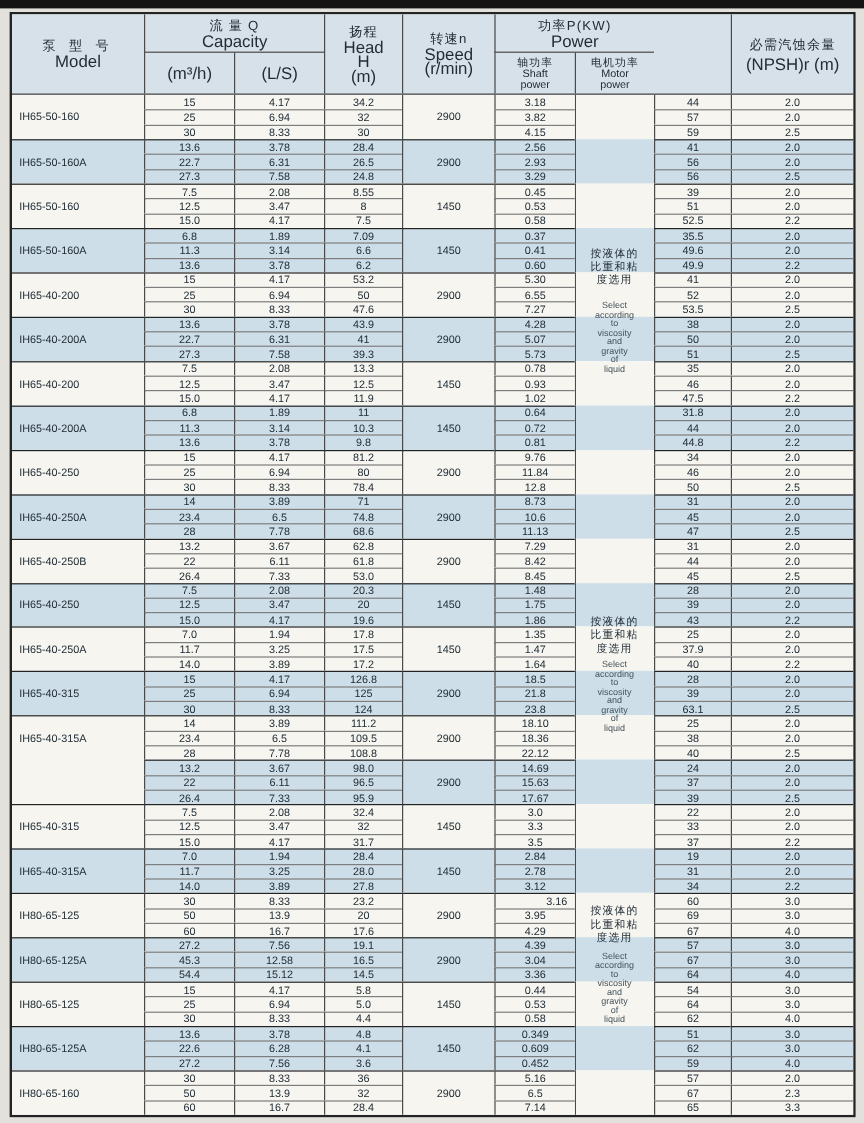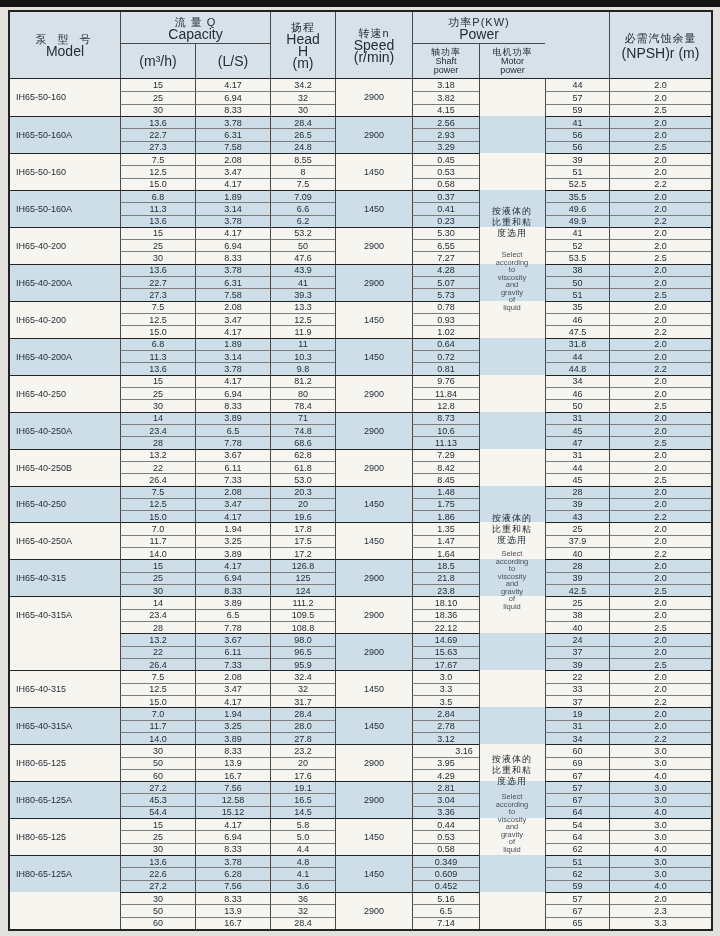--- a/index.html
+++ b/index.html
@@ -225,21 +225,21 @@
         <div class="c gtop shade" style="grid-area: 10 / 9 / span 1;">2.0</div>
         <div class="c sub shade" style="grid-area: 11 / 2 / span 1;">11.3</div>
         <div class="c sub shade" style="grid-area: 11 / 3 / span 1;">3.14</div>
         <div class="c sub shade" style="grid-area: 11 / 4 / span 1;">6.6</div>
         <div class="c sub shade" style="grid-area: 11 / 6 / span 1;">0.41</div>
         <div class="c sub shade" style="grid-area: 11 / 8 / span 1;">49.6</div>
         <div class="c sub shade" style="grid-area: 11 / 9 / span 1;">2.0</div>
         <div class="c sub shade" style="grid-area: 12 / 2 / span 1;">13.6</div>
         <div class="c sub shade" style="grid-area: 12 / 3 / span 1;">3.78</div>
         <div class="c sub shade" style="grid-area: 12 / 4 / span 1;">6.2</div>
-        <div class="c sub shade" style="grid-area: 12 / 6 / span 1;">0.23</div>
+        <div class="c sub shade" style="grid-area: 12 / 6 / span 1;">0.60</div>
         <div class="c sub shade" style="grid-area: 12 / 8 / span 1;">49.9</div>
         <div class="c sub shade" style="grid-area: 12 / 9 / span 1;">2.2</div>
         <div class="c model gtop plain" style="grid-area: 13 / 1 / span 3;">IH65-40-200</div>
         <div class="c gtop plain" style="grid-area: 13 / 5 / span 3;">2900</div>
         <div class="c motor plain" style="grid-area: 13 / 7 / span 3;"></div>
         <div class="c gtop plain" style="grid-area: 13 / 2 / span 1;">15</div>
         <div class="c gtop plain" style="grid-area: 13 / 3 / span 1;">4.17</div>
         <div class="c gtop plain" style="grid-area: 13 / 4 / span 1;">53.2</div>
         <div class="c gtop plain" style="grid-area: 13 / 6 / span 1;">5.30</div>
         <div class="c gtop plain" style="grid-area: 13 / 8 / span 1;">41</div>
@@ -436,21 +436,21 @@
         <div class="c sub shade" style="grid-area: 41 / 2 / span 1;">25</div>
         <div class="c sub shade" style="grid-area: 41 / 3 / span 1;">6.94</div>
         <div class="c sub shade" style="grid-area: 41 / 4 / span 1;">125</div>
         <div class="c sub shade" style="grid-area: 41 / 6 / span 1;">21.8</div>
         <div class="c sub shade" style="grid-area: 41 / 8 / span 1;">39</div>
         <div class="c sub shade" style="grid-area: 41 / 9 / span 1;">2.0</div>
         <div class="c sub shade" style="grid-area: 42 / 2 / span 1;">30</div>
         <div class="c sub shade" style="grid-area: 42 / 3 / span 1;">8.33</div>
         <div class="c sub shade" style="grid-area: 42 / 4 / span 1;">124</div>
         <div class="c sub shade" style="grid-area: 42 / 6 / span 1;">23.8</div>
-        <div class="c sub shade" style="grid-area: 42 / 8 / span 1;">42.5</div>
+        <div class="c sub shade" style="grid-area: 42 / 8 / span 1;">63.1</div>
         <div class="c sub shade" style="grid-area: 42 / 9 / span 1;">2.5</div>
         <div class="c model gtop plain" style="grid-area: 43 / 1 / span 3;">IH65-40-315A</div>
         <div class="c gtop plain" style="grid-area: 43 / 5 / span 3;">2900</div>
         <div class="c motor plain" style="grid-area: 43 / 7 / span 3;"></div>
         <div class="c gtop plain" style="grid-area: 43 / 2 / span 1;">14</div>
         <div class="c gtop plain" style="grid-area: 43 / 3 / span 1;">3.89</div>
         <div class="c gtop plain" style="grid-area: 43 / 4 / span 1;">111.2</div>
         <div class="c gtop plain" style="grid-area: 43 / 6 / span 1;">18.10</div>
         <div class="c gtop plain" style="grid-area: 43 / 8 / span 1;">25</div>
         <div class="c gtop plain" style="grid-area: 43 / 9 / span 1;">2.0</div>
@@ -548,21 +548,21 @@
         <div class="c sub plain" style="grid-area: 57 / 4 / span 1;">17.6</div>
         <div class="c sub plain" style="grid-area: 57 / 6 / span 1;">4.29</div>
         <div class="c sub plain" style="grid-area: 57 / 8 / span 1;">67</div>
         <div class="c sub plain" style="grid-area: 57 / 9 / span 1;">4.0</div>
         <div class="c model gtop shade" style="grid-area: 58 / 1 / span 3;">IH80-65-125A</div>
         <div class="c gtop shade" style="grid-area: 58 / 5 / span 3;">2900</div>
         <div class="c motor shade" style="grid-area: 58 / 7 / span 3;"></div>
         <div class="c gtop shade" style="grid-area: 58 / 2 / span 1;">27.2</div>
         <div class="c gtop shade" style="grid-area: 58 / 3 / span 1;">7.56</div>
         <div class="c gtop shade" style="grid-area: 58 / 4 / span 1;">19.1</div>
-        <div class="c gtop shade" style="grid-area: 58 / 6 / span 1;">2.81</div>
+        <div class="c gtop shade" style="grid-area: 58 / 6 / span 1;">4.39</div>
         <div class="c gtop shade" style="grid-area: 58 / 8 / span 1;">57</div>
         <div class="c gtop shade" style="grid-area: 58 / 9 / span 1;">3.0</div>
         <div class="c sub shade" style="grid-area: 59 / 2 / span 1;">45.3</div>
         <div class="c sub shade" style="grid-area: 59 / 3 / span 1;">12.58</div>
         <div class="c sub shade" style="grid-area: 59 / 4 / span 1;">16.5</div>
         <div class="c sub shade" style="grid-area: 59 / 6 / span 1;">3.04</div>
         <div class="c sub shade" style="grid-area: 59 / 8 / span 1;">67</div>
         <div class="c sub shade" style="grid-area: 59 / 9 / span 1;">3.0</div>
         <div class="c sub shade" style="grid-area: 60 / 2 / span 1;">54.4</div>
         <div class="c sub shade" style="grid-area: 60 / 3 / span 1;">15.12</div>
@@ -605,20 +605,21 @@
         <div class="c sub shade" style="grid-area: 65 / 4 / span 1;">4.1</div>
         <div class="c sub shade" style="grid-area: 65 / 6 / span 1;">0.609</div>
         <div class="c sub shade" style="grid-area: 65 / 8 / span 1;">62</div>
         <div class="c sub shade" style="grid-area: 65 / 9 / span 1;">3.0</div>
         <div class="c sub shade" style="grid-area: 66 / 2 / span 1;">27.2</div>
         <div class="c sub shade" style="grid-area: 66 / 3 / span 1;">7.56</div>
         <div class="c sub shade" style="grid-area: 66 / 4 / span 1;">3.6</div>
         <div class="c sub shade" style="grid-area: 66 / 6 / span 1;">0.452</div>
         <div class="c sub shade" style="grid-area: 66 / 8 / span 1;">59</div>
         <div class="c sub shade" style="grid-area: 66 / 9 / span 1;">4.0</div>
+        <div class="c model gtop plain" style="grid-area: 67 / 1 / span 3;">IH80-65-160</div>
         <div class="c gtop plain" style="grid-area: 67 / 5 / span 3;">2900</div>
         <div class="c motor plain" style="grid-area: 67 / 7 / span 3;"></div>
         <div class="c gtop plain" style="grid-area: 67 / 2 / span 1;">30</div>
         <div class="c gtop plain" style="grid-area: 67 / 3 / span 1;">8.33</div>
         <div class="c gtop plain" style="grid-area: 67 / 4 / span 1;">36</div>
         <div class="c gtop plain" style="grid-area: 67 / 6 / span 1;">5.16</div>
         <div class="c gtop plain" style="grid-area: 67 / 8 / span 1;">57</div>
         <div class="c gtop plain" style="grid-area: 67 / 9 / span 1;">2.0</div>
         <div class="c sub plain" style="grid-area: 68 / 2 / span 1;">50</div>
         <div class="c sub plain" style="grid-area: 68 / 3 / span 1;">13.9</div>

